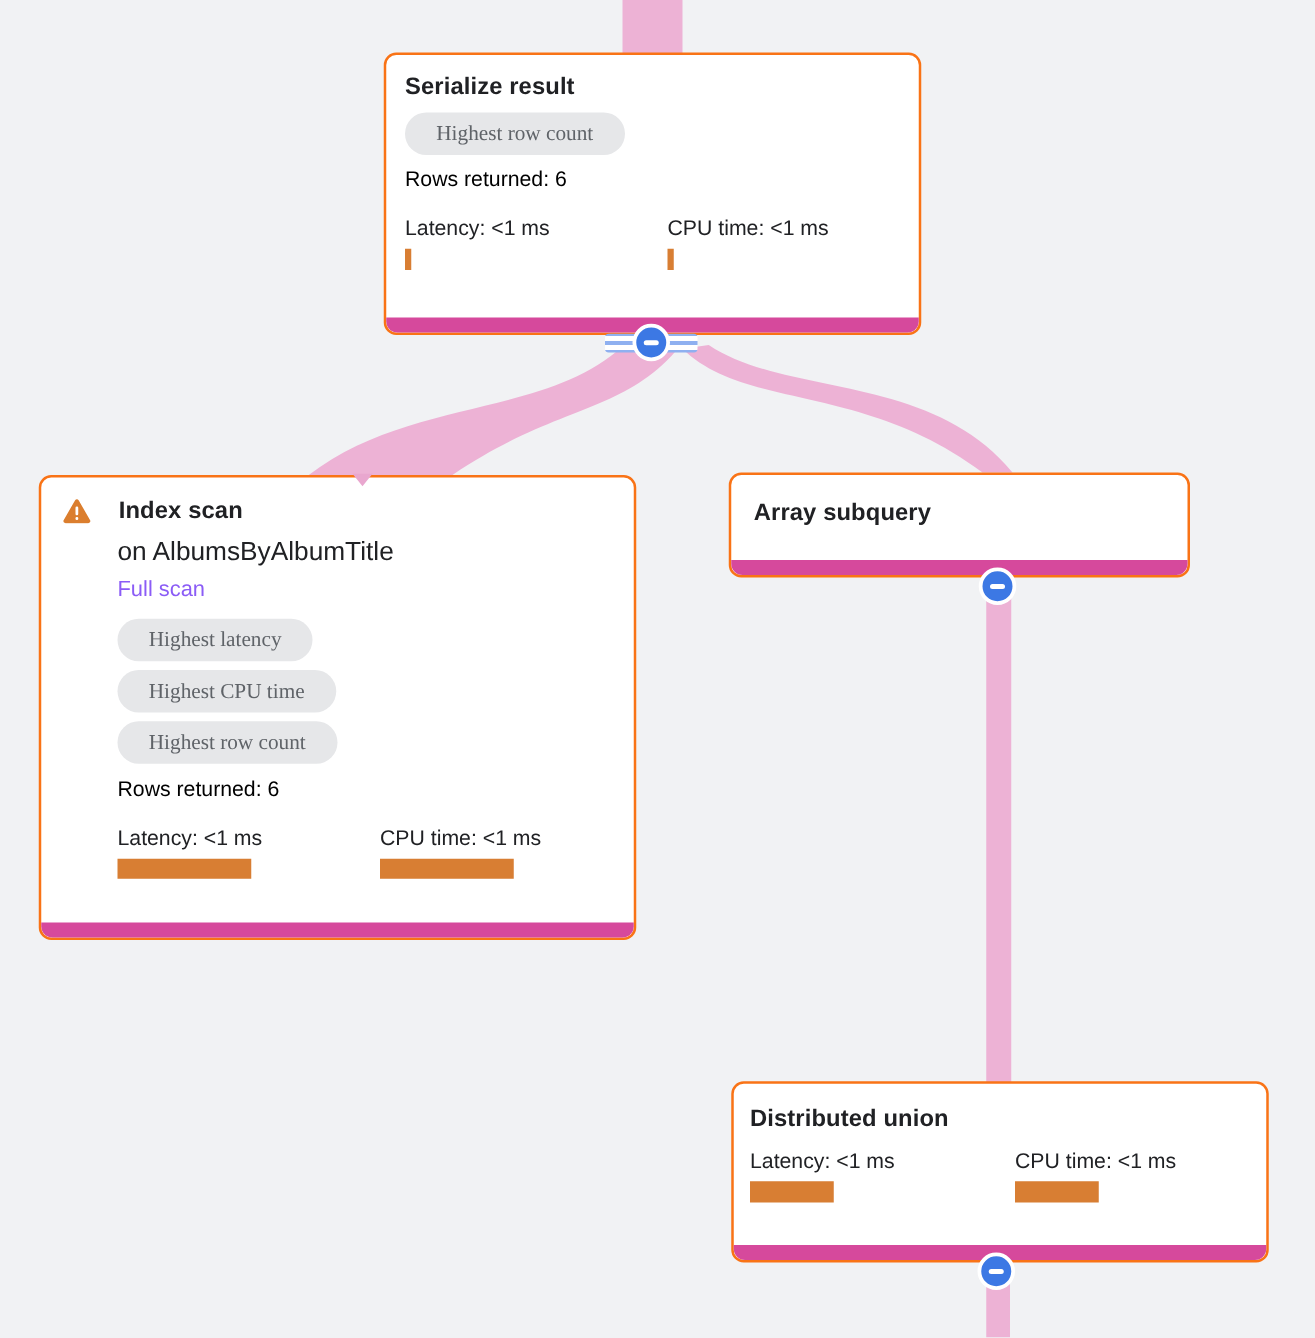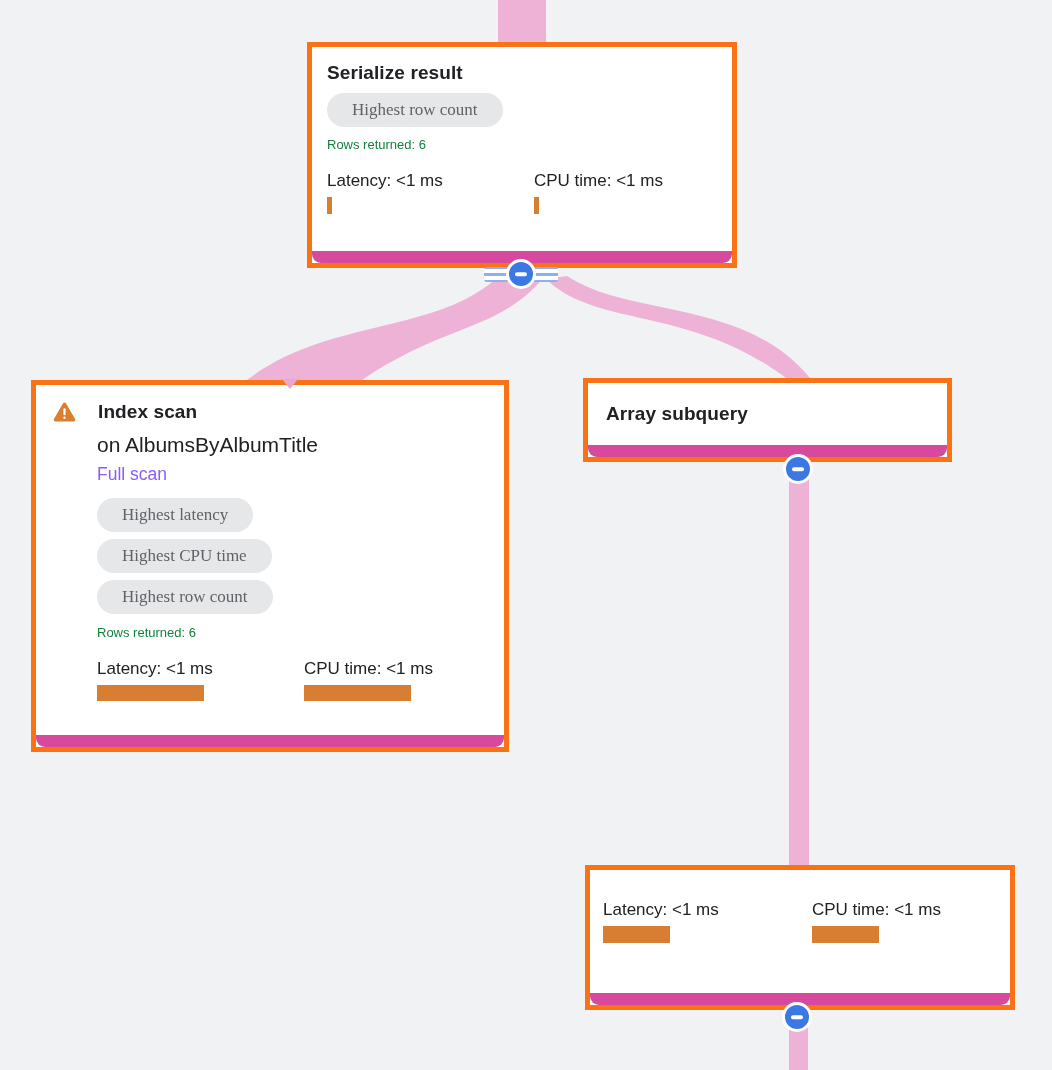--- a/index.html
+++ b/index.html
@@ -4,30 +4,30 @@
 <style>
   html,body{margin:0;padding:0;}
   body{font-family:"Liberation Sans",sans-serif;background:#f1f2f4;}
   #canvas{position:relative;width:1052px;height:1070px;background:#f1f2f4;overflow:hidden;}
 
   
   #edges{position:absolute;left:0;top:0;z-index:0;}
   #edge-overlay{position:absolute;left:0;top:0;z-index:3;pointer-events:none;}
 
   
-  .card{position:absolute;background:#ffffff;border:5px solid #f97316;border-radius:0;
+  .card{position:absolute;background:#ffffff;border:2px solid #f97316;border-radius:10px;
         box-sizing:border-box;z-index:1;color:#202124;}
   .card-footer{position:absolute;left:0;right:0;bottom:0;height:12px;background:#d6499c;
         border-radius:0 0 9px 9px;}
   .card-title{font-size:19px;font-weight:600;color:#202124;letter-spacing:.1px;}
   .subtitle{font-size:21px;color:#202124;margin-top:10px;}
   .scan-type{font-size:17.5px;color:#8b5cf6;margin-top:7px;}
   .badge{display:inline-block;background:#e6e7e9;color:#5f6368;font-size:17px;
          line-height:34px;height:34px;padding:0 25px;border-radius:17px;margin-top:7px;font-family:Liberation Serif, serif;}
-  .rows-line{font-size:13px;color:#15803d;}
+  .rows-line{font-size:17px;color:#000000;}
   .metrics{display:flex;gap:24px;}
   .metric{width:193px;}
   .metric-label{font-size:17px;color:#202124;}
   .bar{height:16px;background:#d87e33;margin-top:6px;}
 
   
   .title-row{display:flex;align-items:center;}
   .warn{width:23px;height:20px;margin-right:22px;position:relative;flex:none;}
   .warn svg{display:block;}
 
@@ -137,20 +137,21 @@
 
   <div class="card" id="node-array">
     <div class="card-title">Array subquery</div>
     <div class="card-footer"></div>
   </div>
   <div class="collapse-wrap" style="left:783px;top:454px;">
     <div class="collapse-btn"></div>
   </div>
 
   <div class="card" id="node-dist">
+    <div class="card-title">Distributed union</div>
     <div class="metrics">
       <div class="metric">
         <div class="metric-label">Latency: &lt;1 ms</div>
         <div class="bar" style="width: 67px;"></div>
       </div>
       <div class="metric">
         <div class="metric-label">CPU time: &lt;1 ms</div>
         <div class="bar" style="width: 67px;"></div>
       </div>
     </div>

